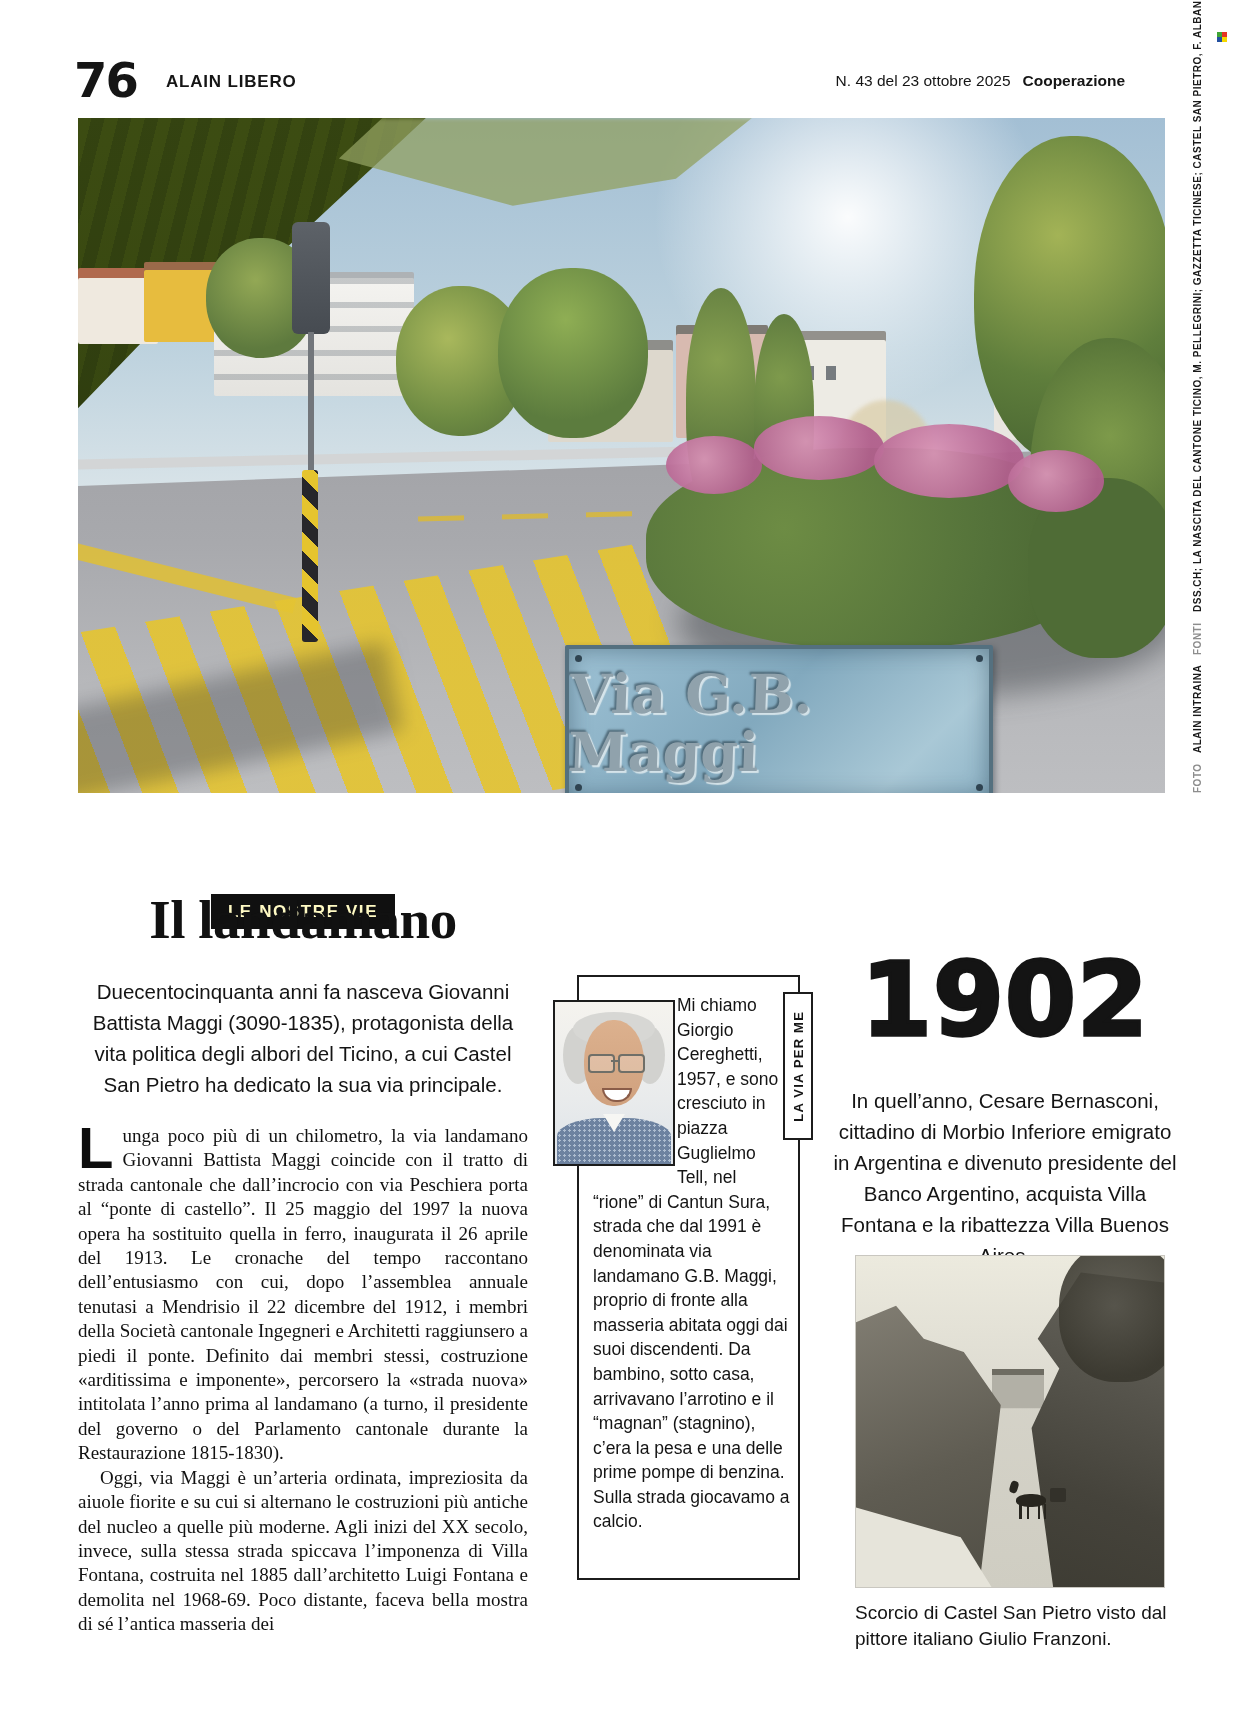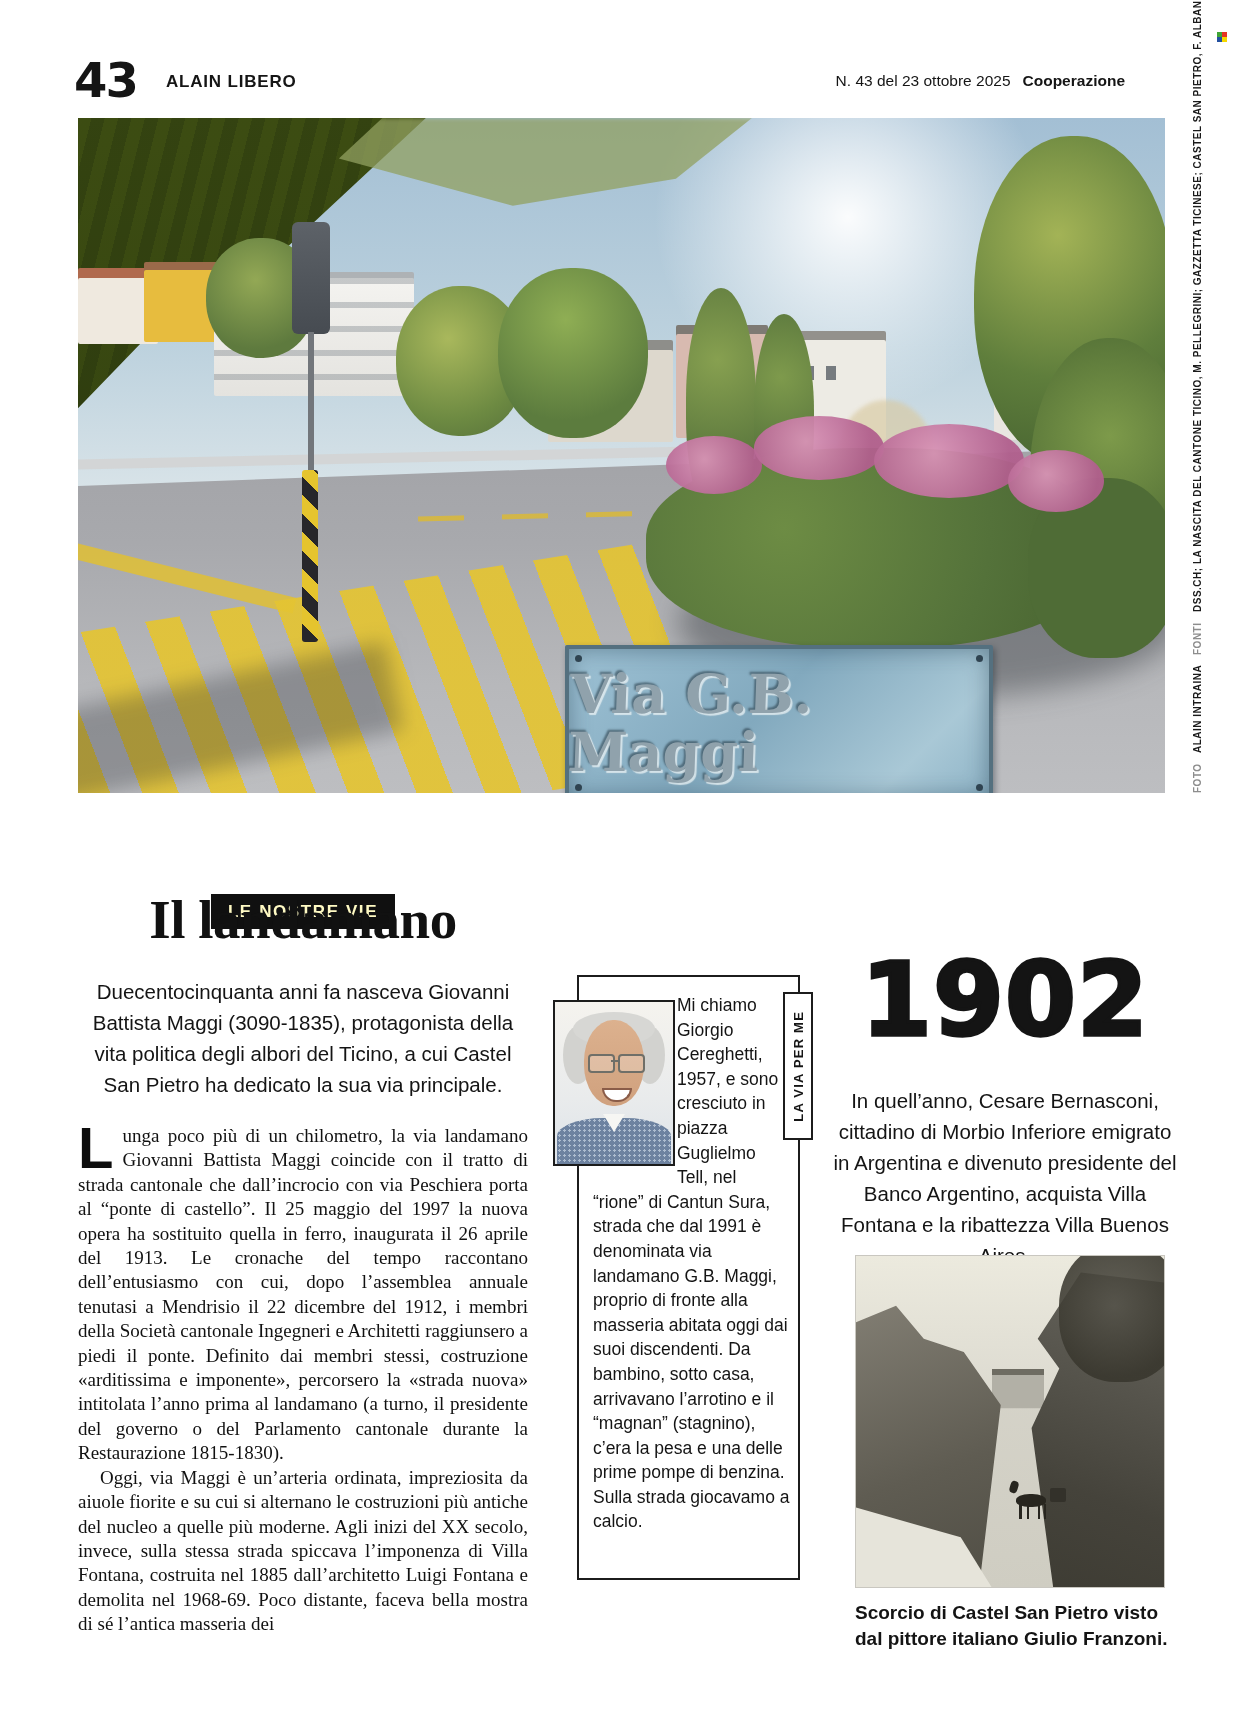--- a/index.html
+++ b/index.html
@@ -140,28 +140,28 @@
             background:linear-gradient(200deg,#6b6961 0%,#45433b 60%,#3a382f 100%);}
   .pt-center{left:44%;top:36%;width:17%;height:17%;background:#b2b0a6;box-shadow:0 -6px 0 #6e6c62;}
   .pt-road{inset:0;clip-path:polygon(36% 100%,46% 46%,60% 46%,74% 100%);background:linear-gradient(#d9d7cd,#cfcdc2);}
   .pt-tree{left:66%;top:-4%;width:40%;height:42%;border-radius:45%;background:radial-gradient(circle at 45% 45%,#55534a,#39372e 70%);opacity:.9;}
   .pt-snow{inset:0;clip-path:polygon(0 100%,0 76%,34% 85%,44% 100%);background:#e6e4da;}
   .pt-horse{left:52%;top:72%;width:30px;height:13px;border-radius:45%;background:#28261f;}
   .pt-hh{left:50%;top:68%;width:8px;height:12px;background:#28261f;transform:rotate(18deg);border-radius:40%;}
   .pt-l1,.pt-l2,.pt-l3,.pt-l4{width:2.5px;height:15px;background:#28261f;top:75%;}
   .pt-l1{left:53%;} .pt-l2{left:55.5%;} .pt-l3{left:59%;} .pt-l4{left:61%;}
   .pt-cart{left:63%;top:70%;width:16px;height:14px;background:#33312a;border-radius:2px;}
-  .caption{left:855px;top:1600px;width:316px;font-size:19px;line-height:26px;font-weight:bold;color:#141414;}
+  .caption{left:855px;top:1600px;width:316px;font-size:19px;line-height:26px;font-weight:normal;color:#141414;}
 </style>
 </head>
 <body>
 
 <div class="page">
 
-  <div class="abs pagenum">43</div>
+  <div class="abs pagenum">76</div>
   <div class="abs section">ALAIN LIBERO</div>
   <div class="abs meta">
     <span>N. 43 del 23 ottobre 2025</span><b>Cooperazione</b>
   </div>
   <div class="abs regmark">
     <i style="background:#3fa535"></i>
       <i style="background:#e63323"></i>
       <i style="background:#2350a0"></i>
       <i style="background:#f5d800"></i>
   </div>

